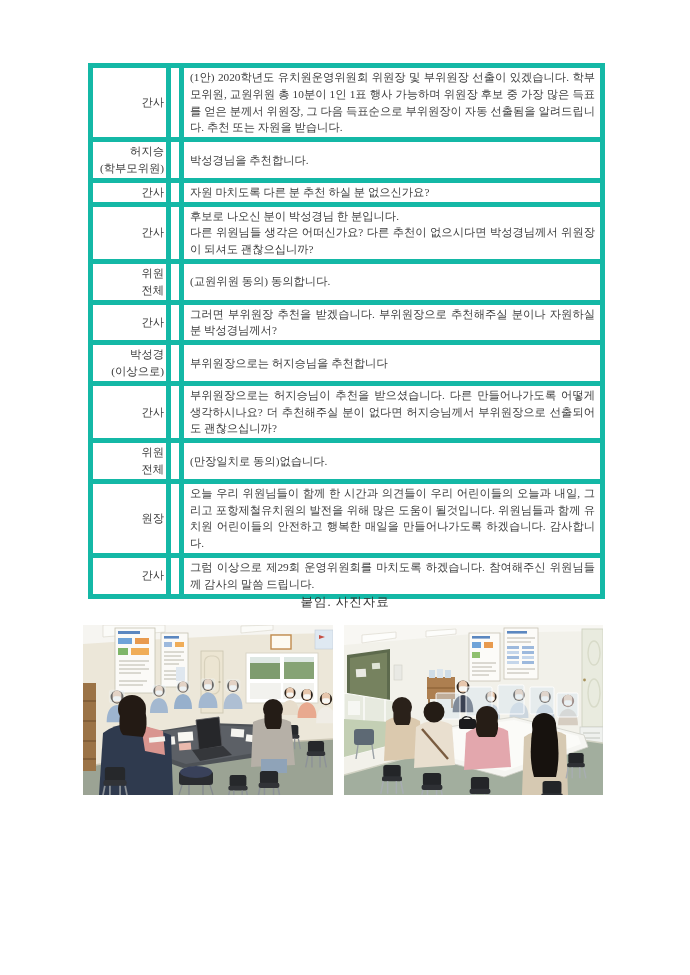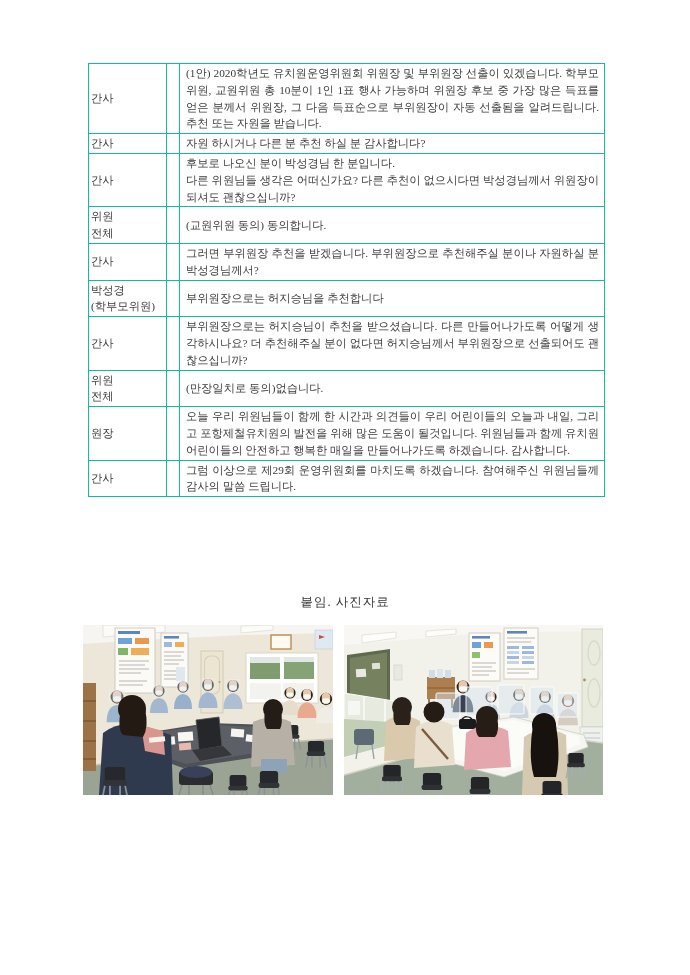--- a/index.html
+++ b/index.html
@@ -11,26 +11,26 @@
   }
   .page{position:relative;width:690px;height:975px;background:#ffffff;overflow:hidden;}
 
   
   table.minutes{
     position:absolute;left:88px;top:63px;width:517px;
     border-collapse:collapse;table-layout:fixed;
     border:1.4px solid #3a3a3a;
   }
   table.minutes td{
-    border:1px solid #14b8a6;
+    border:5px solid #14b8a6;
     font-size:11.3px;line-height:16.8px;
     vertical-align:middle;
   }
   td.speaker{
-    width:78px;text-align:left;vertical-align:top;
+    width:78px;text-align:right;vertical-align:top;
     white-space:pre-line;padding:1px 2px;
   }
   td.gap{width:13px;padding:0;}
   td.content{
     text-align:justify;white-space:pre-line;
     padding:1px 5px 1px 6px;
   }
 
   
   .caption{
@@ -54,44 +54,50 @@
         <col style="width:13px">
         <col>
       </colgroup>
     <tbody>
         <tr>
           <td class="speaker">간사</td>
           <td class="gap"></td>
           <td class="content">(1안) 2020학년도 유치원운영위원회 위원장 및 부위원장 선출이 있겠습니다. 학부모위원, 교원위원 총 10분이 1인 1표 행사 가능하며 위원장 후보 중 가장 많은 득표를 얻은 분께서 위원장, 그 다음 득표순으로 부위원장이 자동 선출됨을 알려드립니다. 추천 또는 자원을 받습니다.</td>
         </tr>
         <tr>
-          <td class="speaker">간사</td>
-          <td class="gap"></td>
-          <td class="content">자원 하시거나 다른 분 추천 하실 분 감사합니다?</td>
+          <td class="speaker">허지승
+(학부모위원)</td>
+          <td class="gap"></td>
+          <td class="content">박성경님을 추천합니다.</td>
+        </tr>
+        <tr>
+          <td class="speaker">간사</td>
+          <td class="gap"></td>
+          <td class="content">자원 마치도록 다른 분 추천 하실 분 없으신가요?</td>
         </tr>
         <tr>
           <td class="speaker">간사</td>
           <td class="gap"></td>
           <td class="content">후보로 나오신 분이 박성경님 한 분입니다.
 다른 위원님들 생각은 어떠신가요? 다른 추천이 없으시다면 박성경님께서 위원장이 되셔도 괜찮으십니까?</td>
         </tr>
         <tr>
           <td class="speaker">위원
 전체</td>
           <td class="gap"></td>
           <td class="content">(교원위원 동의) 동의합니다.</td>
         </tr>
         <tr>
           <td class="speaker">간사</td>
           <td class="gap"></td>
           <td class="content">그러면 부위원장 추천을 받겠습니다. 부위원장으로 추천해주실 분이나 자원하실 분 박성경님께서?</td>
         </tr>
         <tr>
           <td class="speaker">박성경
-(학부모위원)</td>
+(이상으로)</td>
           <td class="gap"></td>
           <td class="content">부위원장으로는 허지승님을 추천합니다</td>
         </tr>
         <tr>
           <td class="speaker">간사</td>
           <td class="gap"></td>
           <td class="content">부위원장으로는 허지승님이 추천을 받으셨습니다. 다른 만들어나가도록 어떻게 생각하시나요? 더 추천해주실 분이 없다면 허지승님께서 부위원장으로 선출되어도 괜찮으십니까?</td>
         </tr>
         <tr>
           <td class="speaker">위원

